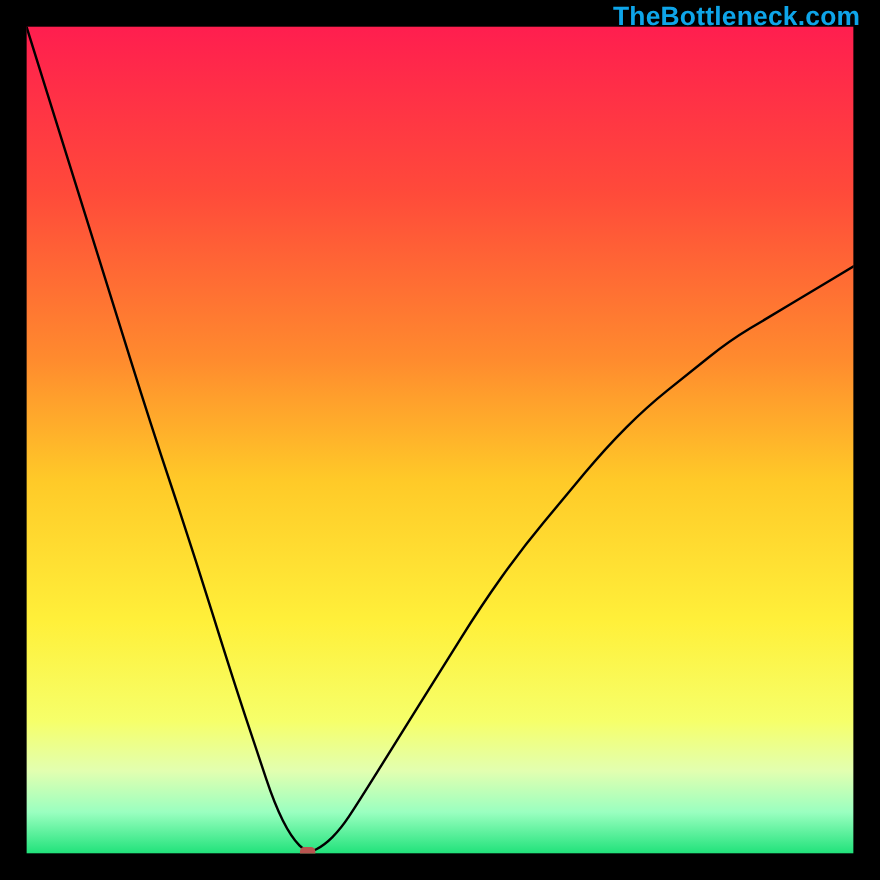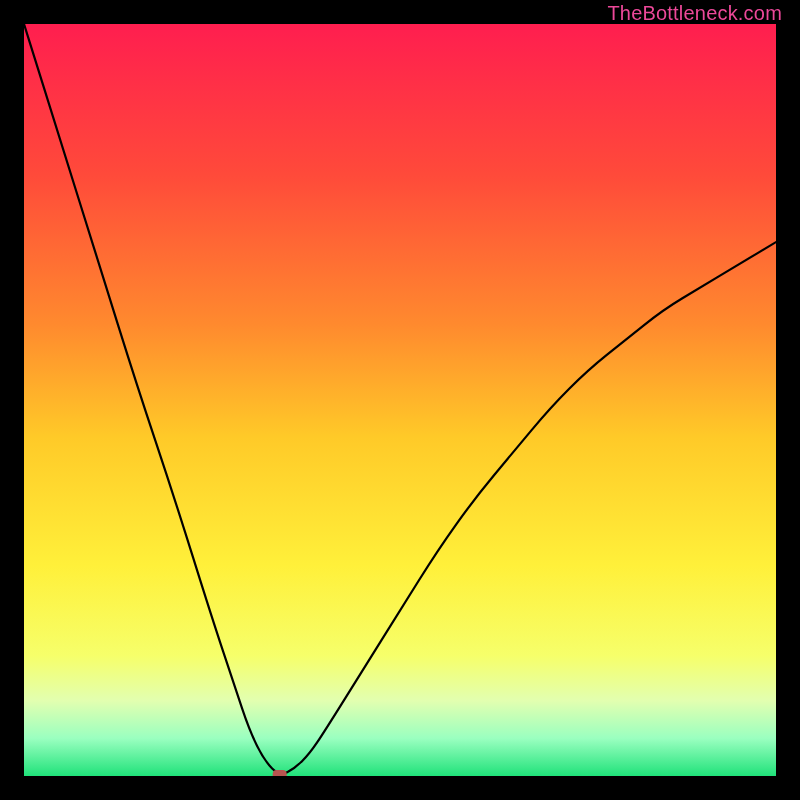--- a/index.html
+++ b/index.html
@@ -9,23 +9,23 @@
     height: 800px;
     background: #000;
     position: relative;
     overflow: hidden;
     font-family: Arial, Helvetica, sans-serif;
   }
   .watermark {
     position: absolute;
     top: 2px;
     right: 18px;
-    color: #ec4899;
-    font-size: 20px;
-    font-weight: 400;
+    color: #0ea5e9;
+    font-size: 24px;
+    font-weight: 700;
     z-index: 10;
     letter-spacing: 0.2px;
   }
   .frame {
     position: absolute;
     left: 24px;
     top: 24px;
     width: 752px;
     height: 752px;
     background: #000;

